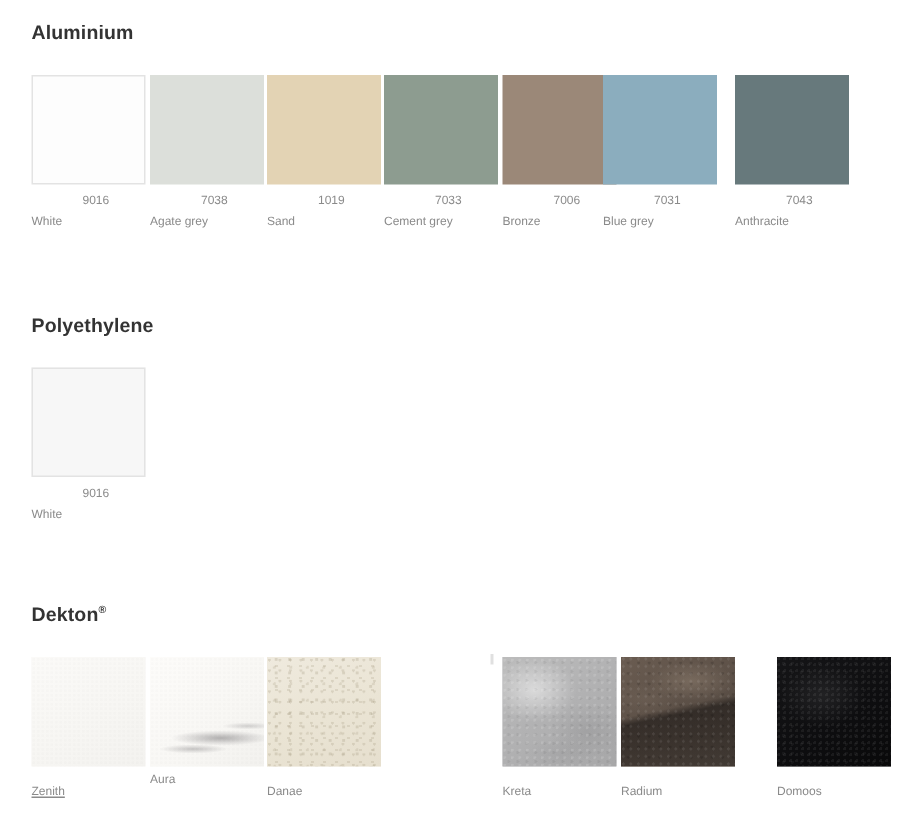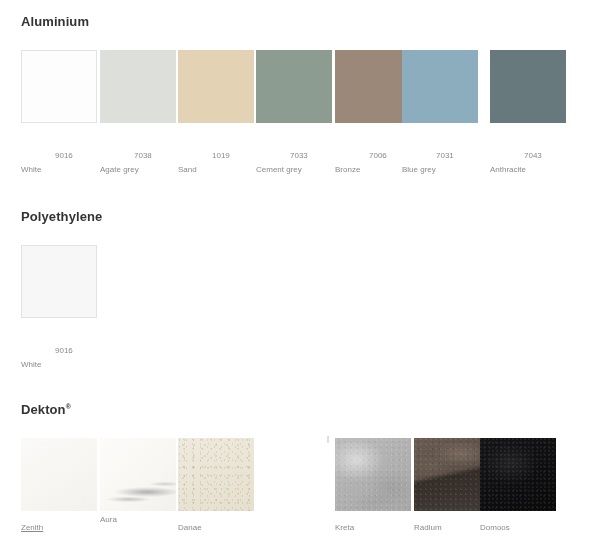--- a/index.html
+++ b/index.html
@@ -31,21 +31,21 @@
 
   .swatch-item{position:absolute;top:0;width:78px;}
   .swatch-chip{
     position:relative;
     width:76px;height:73px;
     overflow:hidden;
     background:#ffffff;
   }
   .swatch-chip.bordered{border:1px solid #e3e3e3;width:74px;height:71px;}
   .swatch-code{
-    margin-top:28px;
+    margin-top:6px;
     font-size:8px;
     color:#8a8a8a;
     line-height:10px;
     white-space:nowrap;
     padding-left:34px;
   }
   .swatch-name{
     margin-top:4px;
     font-size:8px;
     color:#8a8a8a;
@@ -216,21 +216,21 @@
             <div class="tex tex-kreta"></div>
           </div>
           <div class="swatch-name" style="margin-top: 12px;">Kreta</div>
         </div>
         <div class="swatch-item" style="left: 414px;">
           <div class="swatch-chip" style="background: rgb(92, 80, 71);">
             <div class="tex tex-radium"></div>
           </div>
           <div class="swatch-name" style="margin-top: 12px;">Radium</div>
         </div>
-        <div class="swatch-item" style="left: 480px;">
+        <div class="swatch-item" style="left: 518px;">
           <div class="swatch-chip" style="background: rgb(14, 14, 16);">
             <div class="tex tex-domoos"></div>
           </div>
           <div class="swatch-name" style="margin-top: 12px;">Domoos</div>
         </div>
       </div>
   </div>
 
   <div class="scan-artifact"></div>
 

